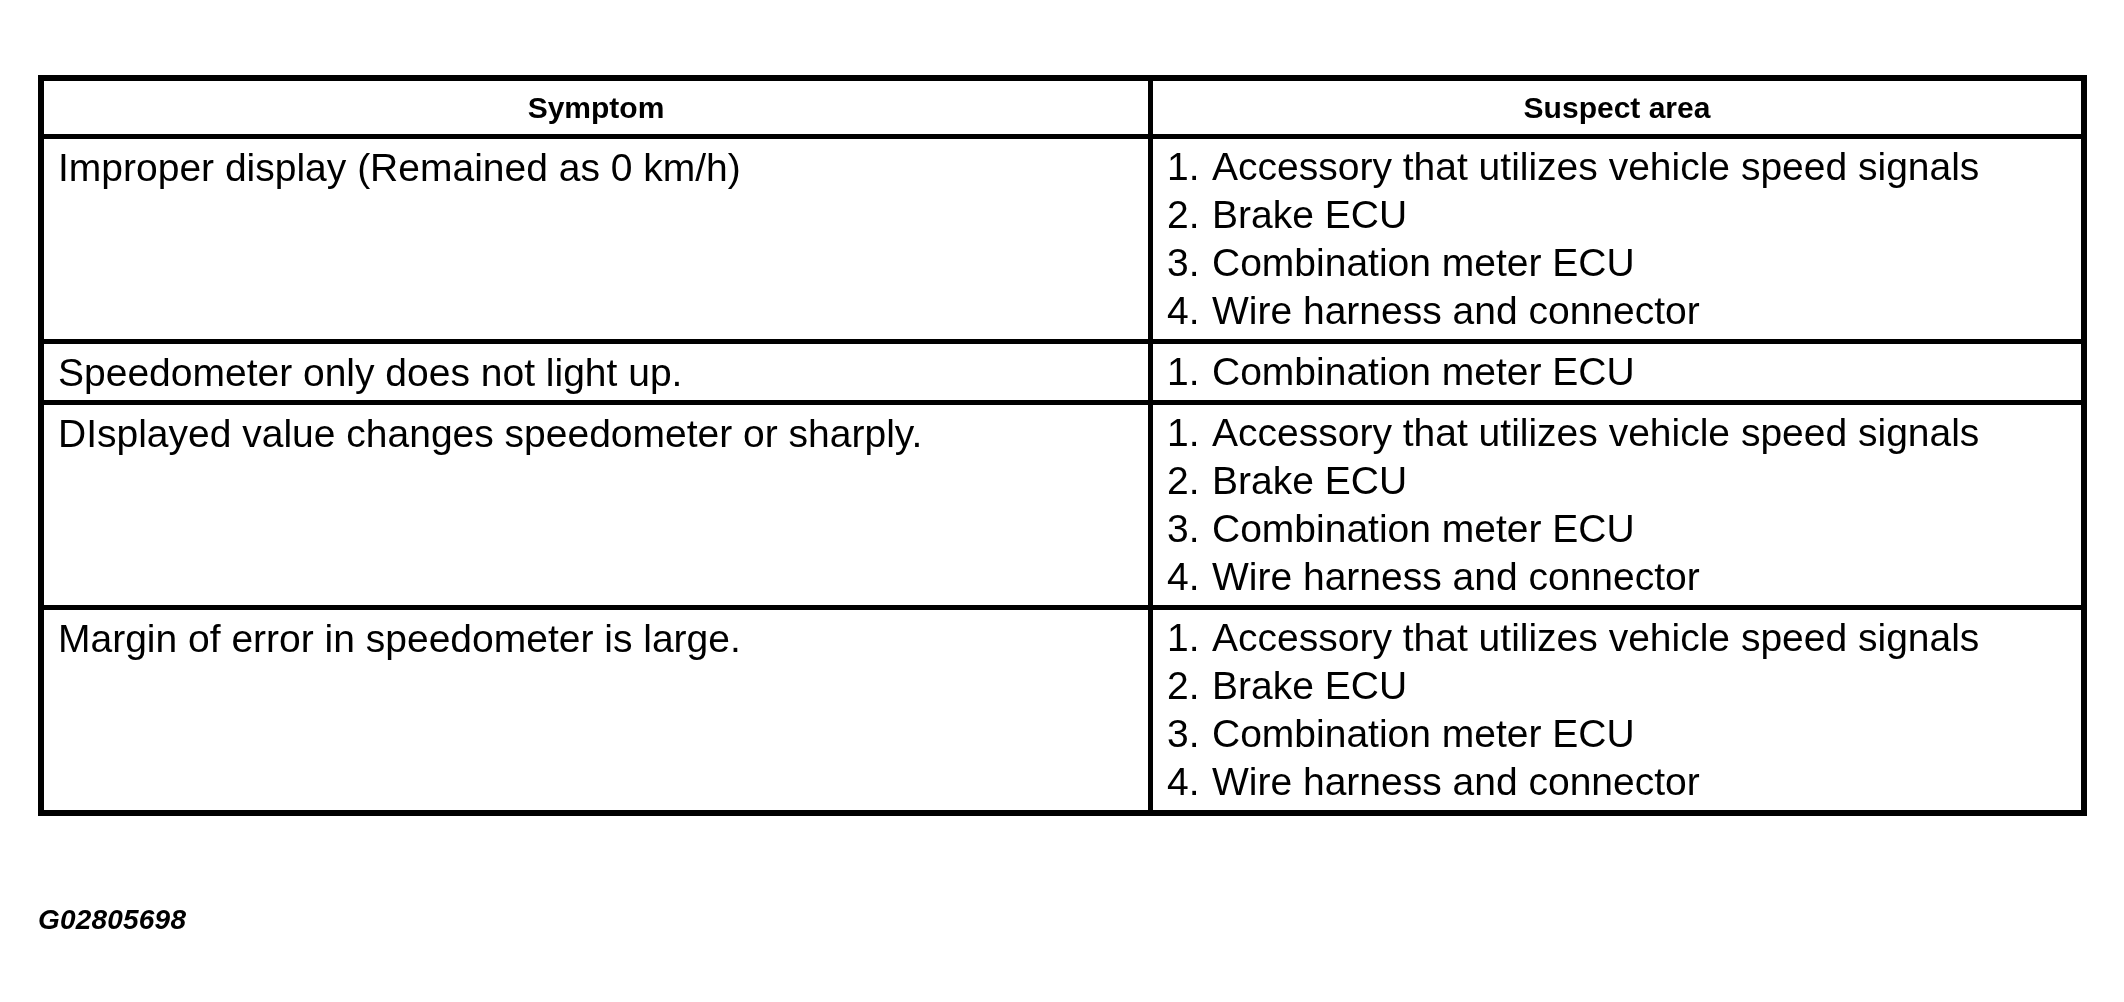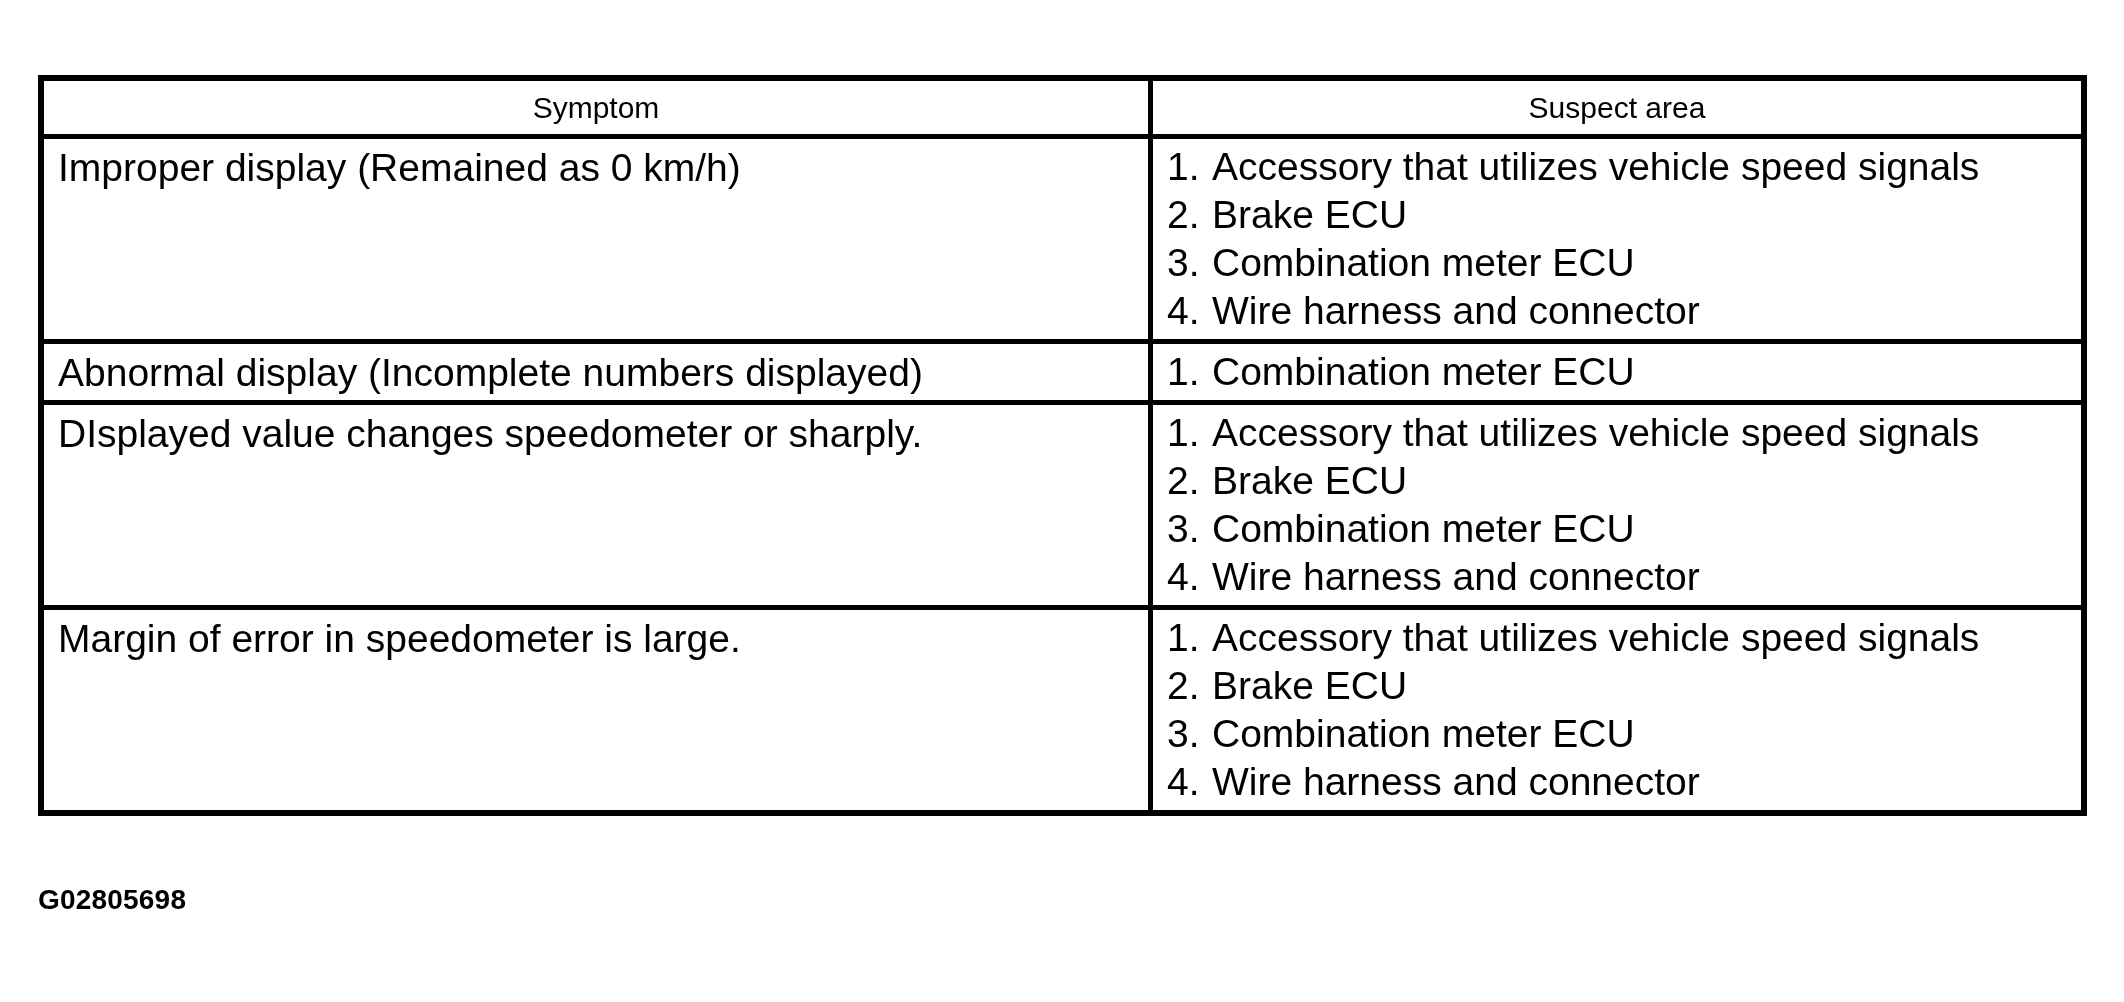--- a/index.html
+++ b/index.html
@@ -32,21 +32,21 @@
   table.symptom-table th,
   table.symptom-table td {
     border: 5px solid #000000;
     background: #ffffff;
   }
   th.col-symptom { width: 1104px; }
   th.col-suspect { width: auto; }
   table.symptom-table th {
     height: 53px;
     font-size: 30px;
-    font-weight: normal;
+    font-weight: bold;
     text-align: center;
     vertical-align: middle;
     padding: 0;
     line-height: 53px;
   }
   td {
     vertical-align: top;
     font-size: 39px;
   }
   td.symptom-cell {
@@ -64,25 +64,26 @@
   .suspect-item .num {
     flex: 0 0 45px;
     width: 45px;
   }
   .suspect-item .txt {
     flex: 1 1 auto;
   }
   .figure-code {
     position: absolute;
     left: 38px;
-    top: 883px;
+    top: 903px;
     font-size: 28px;
     font-weight: bold;
     line-height: 34px;
     letter-spacing: 0.2px;
+    font-style: italic;
   }
 </style>
 </head>
 <body>
 
 <div class="page">
 
   <table class="symptom-table">
     <thead>
       <tr>
@@ -111,32 +112,32 @@
   </div>
 
   <div class="suspect-item">
     <span class="num">4.</span>
     <span class="txt">Wire harness and connector</span>
   </div>
 </div>
     </td>
   </tr>
 
-
   <tr>
-    <td class="symptom-cell">Abnormal display (Incomplete numbers displayed)</td>
+    <td class="symptom-cell">Speedometer only does not light up.</td>
     <td class="suspect-cell">
       <div class="suspect-list">
   <div class="suspect-item">
     <span class="num">1.</span>
     <span class="txt">Combination meter ECU</span>
   </div>
 </div>
     </td>
   </tr>
+
 
   <tr>
     <td class="symptom-cell">DIsplayed value changes speedometer or sharply.</td>
     <td class="suspect-cell">
       <div class="suspect-list">
   <div class="suspect-item">
     <span class="num">1.</span>
     <span class="txt">Accessory that utilizes vehicle speed signals</span>
   </div>
 

